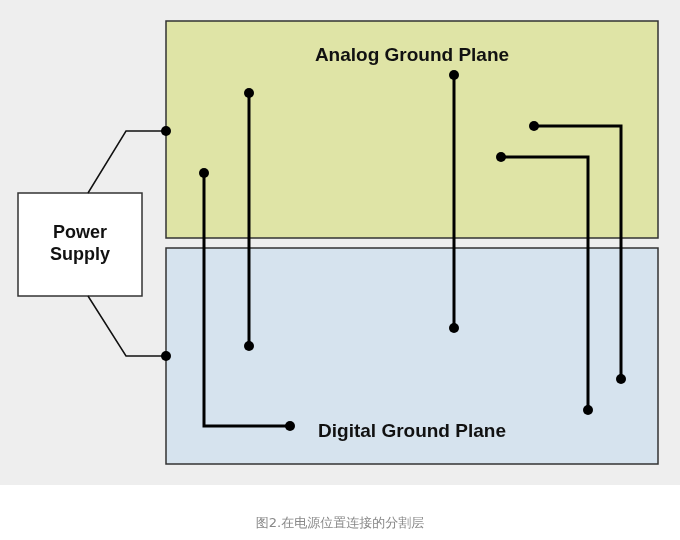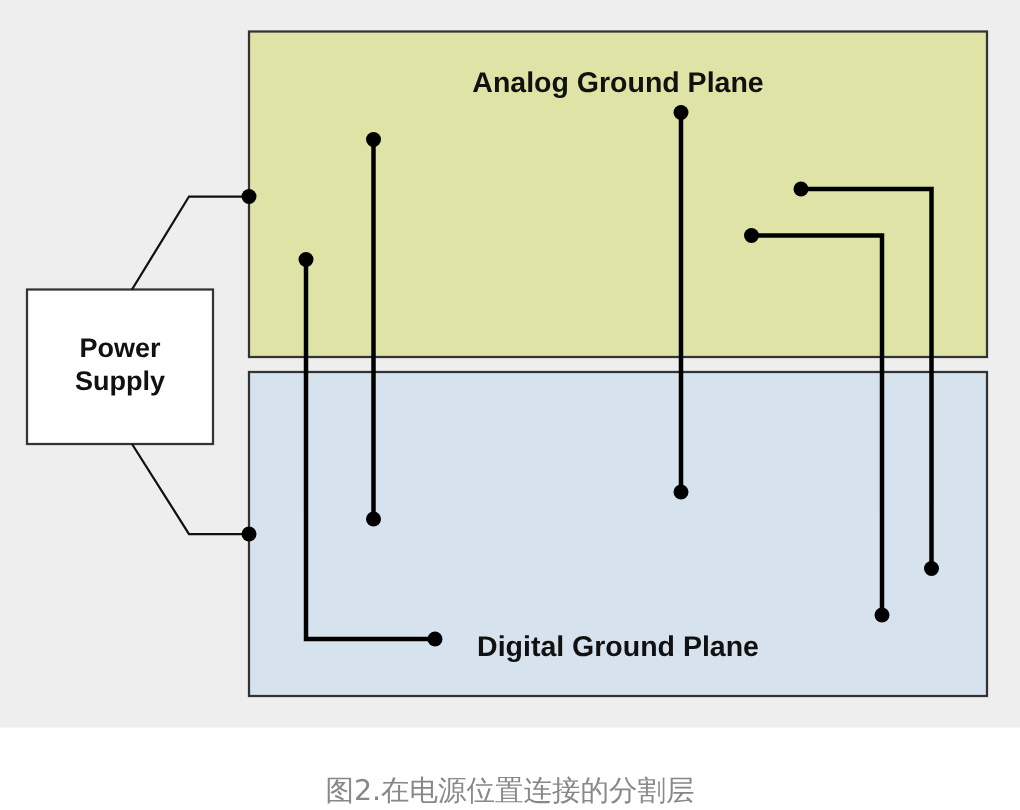--- a/index.html
+++ b/index.html
@@ -1,20 +1,20 @@
 <!DOCTYPE html>
 <html><head>
   <meta charset="utf-8">
   <style>
     html, body { margin: 0; padding: 0; }
     body { width: 680px; height: 540px; background: #ffffff; position: relative; overflow: hidden; font-family: "Liberation Sans", sans-serif; }
     .figure { position: absolute; left: 0; top: 0; width: 680px; height: 485px; background: #eeeeee; }
     svg { position: absolute; left: 0; top: 0; }
     .label { font-family: "Liberation Sans", sans-serif; font-weight: bold; fill: #111111; }
-    .caption { position: absolute; left: 0; top: 514px; width: 680px; text-align: center; font-family: "DejaVu Sans", sans-serif; font-size: 19px; color: #888888; }
+    .caption { position: absolute; left: 0; top: 514px; width: 680px; text-align: center; font-family: "DejaVu Sans", sans-serif; font-size: 13px; color: #888888; }
   </style>
 </head>
 <body>
 
 <div class="figure">
   <svg width="680" height="485" viewBox="0 0 680 485">
 
     <rect x="166" y="21" width="492" height="217" fill="#dfe4a6" stroke="#333" stroke-width="1.5"></rect>
 
     <rect x="166" y="248" width="492" height="216" fill="#d6e3ee" stroke="#333" stroke-width="1.5"></rect>

